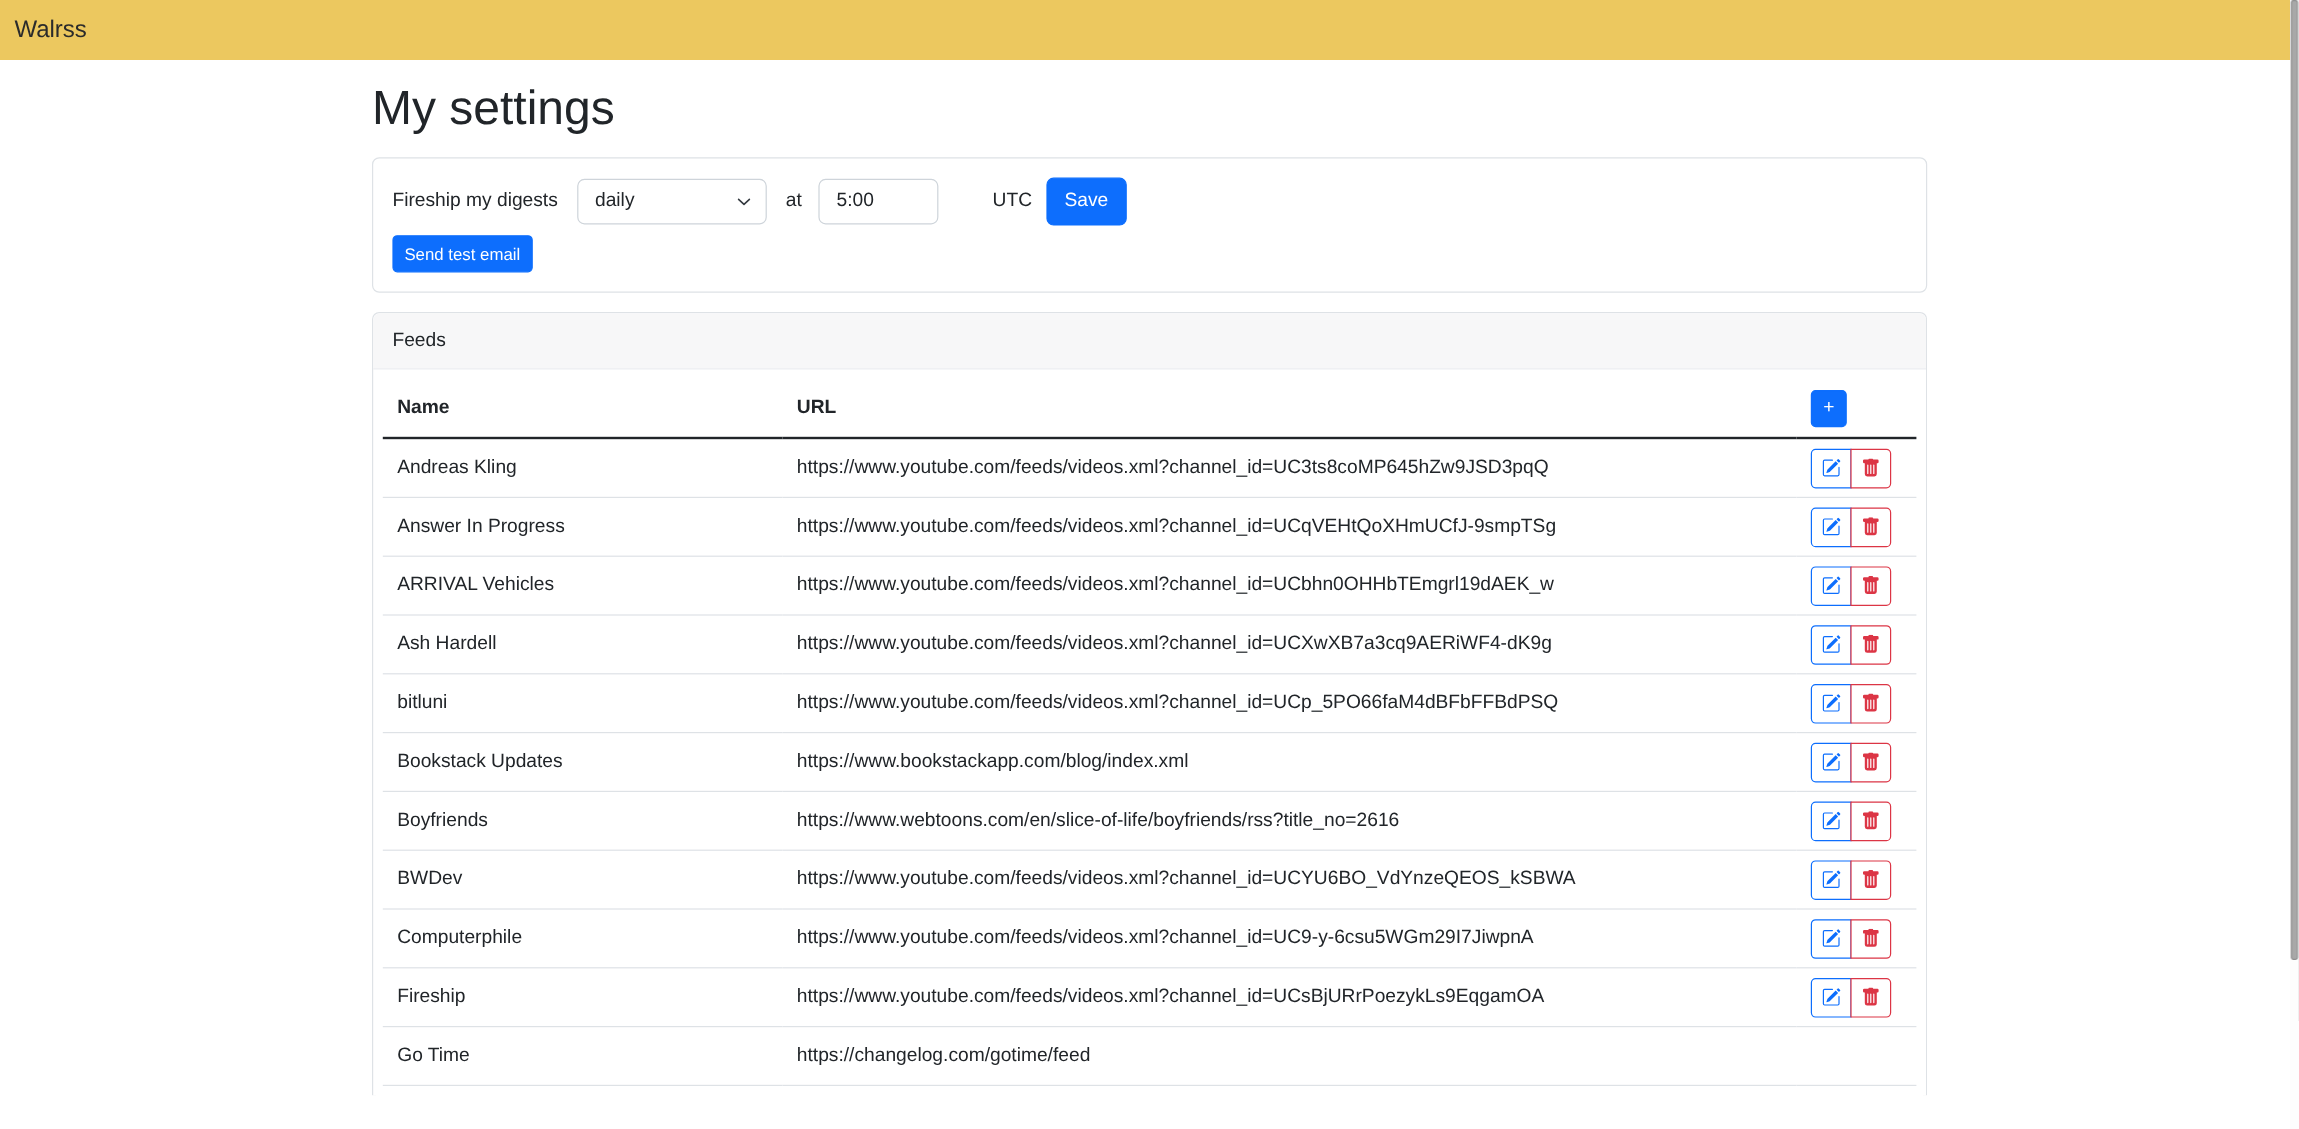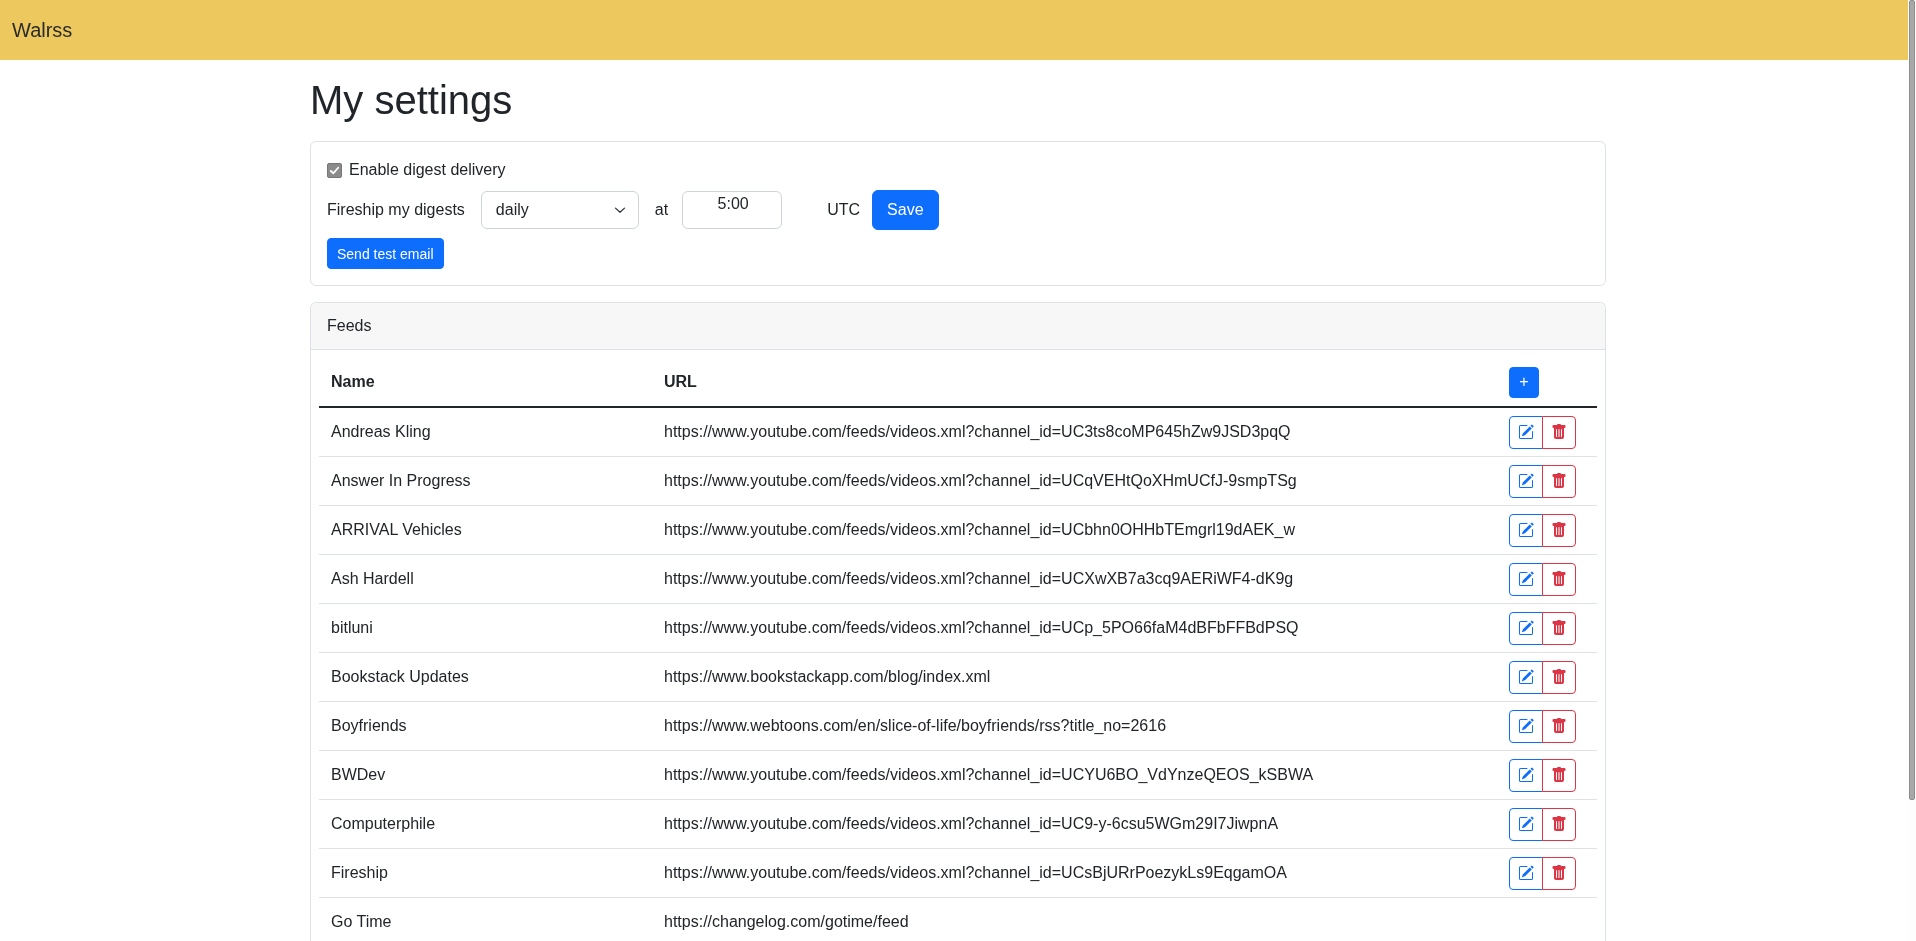--- a/index.html
+++ b/index.html
@@ -4,21 +4,21 @@
 <style>
   * { box-sizing: border-box; }
   html,body { margin:0; padding:0; }
   body {
     width:1916px; height:941px; overflow:hidden;
     background:#ffffff; color:#212529;
     font-family:"Liberation Sans","DejaVu Sans",sans-serif;
     font-size:16px; line-height:1.5;
   }
   .navbar {
-    height:60px; background:#ecc85f;
+    height:50px; background:#ecc85f;
     display:flex; align-items:center; padding:0 12px;
   }
   .brand { font-size:20px; color:#2b2b2b; text-decoration:none; cursor:pointer; }
   .container { width:1296px; margin:0 auto; }
   h1 { font-size:40px; font-weight:500; line-height:1.2; margin:16px 0 17px 0; }
 
   .card { border:1px solid #dee2e6; border-radius:6px; background:#fff; }
   .card-header {
     background:#f7f7f8; padding:11px 16px;
     border-bottom:1px solid #dee2e6; border-radius:6px 6px 0 0;
@@ -37,21 +37,21 @@
   .form-check label { cursor:pointer; }
 
   .deliver-row { display:flex; align-items:center; margin-bottom:8px; }
   .deliver-row .lbl { white-space:nowrap; }
   .select {
     height:38px; background:#fff; border:1px solid #ced4da; border-radius:6px;
     display:inline-flex; align-items:center; justify-content:space-between;
     padding:0 12px 0 14px; cursor:pointer;gap:44px;
   }
   .select.interval { width:158px; margin:0 16px; }
-  .select.time { width:100px; margin:0 20px 0 14px;flex-direction:column; }
+  .select.time { width:100px; margin:0 20px 0 14px; }
   .utc { margin-right:12px;margin-left:25px; }
 
   .btn {
     display:inline-flex; align-items:center; justify-content:center;
     border-radius:6px; cursor:pointer; font-family:inherit;
     background:#0d6efd; border:1px solid #0d6efd; color:#fff;
     font-size:16px; height:40px; padding:0 14px;
   }
   .btn-sm { font-size:14px; height:31px; padding:0 9px; border-radius:4px; }
 
@@ -86,28 +86,20 @@
 
 <header class="navbar">
   <a class="brand">Walrss</a>
 </header>
 
 <main class="container">
   <h1>My settings</h1>
 
   <section class="card schedule">
     <div class="card-body">
-      <div class="form-check">
-        <span class="checkbox">
-          <svg width="11" height="11" viewBox="0 0 12 12">
-              <path d="M2 6.5 4.8 9 10 3" stroke="#ffffff" stroke-width="2" fill="none" stroke-linecap="round" stroke-linejoin="round"></path>
-            </svg>
-        </span>
-        <label>Enable digest delivery</label>
-      </div>
       <div class="deliver-row">
         <span class="lbl">Fireship my digests</span>
         <div class="select interval">
           <span>daily</span>
           <svg width="12" height="12" viewBox="0 0 16 16">
               <path d="M2 5.5 8 11l6-5.5" stroke="#343a40" stroke-width="1.8" fill="none" stroke-linecap="round" stroke-linejoin="round"></path>
             </svg>
         </div>
         <span class="lbl">at</span>
         <div class="select time">

